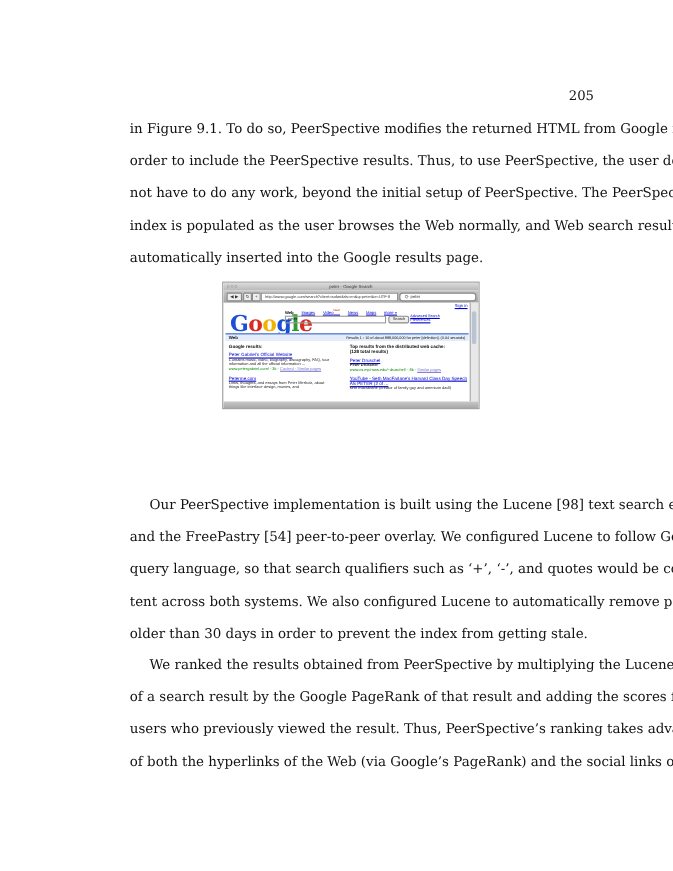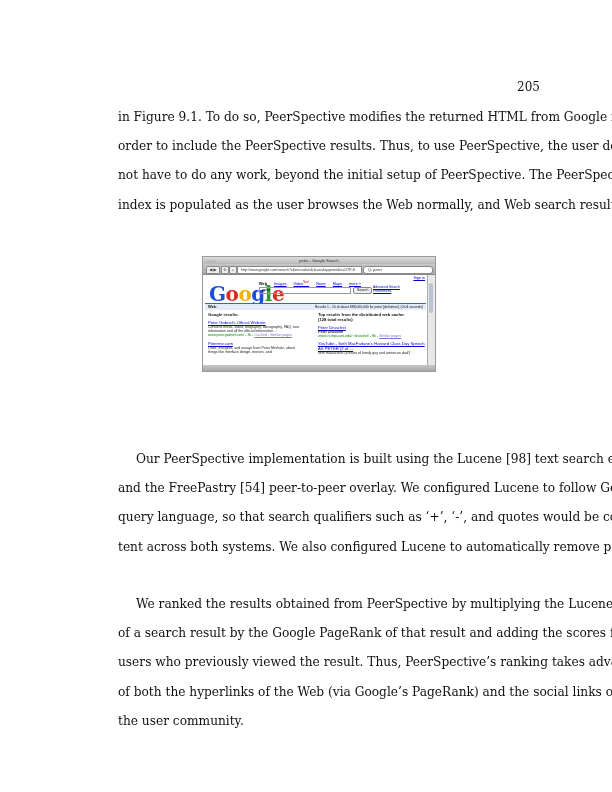--- a/index.html
+++ b/index.html
@@ -55,20 +55,21 @@
 </head>
 <body>
 
 <div class="page-num">205</div>
 
 <div class="para" style="top:103px;">
   <span class="line">in Figure 9.1. To do so, PeerSpective modifies the returned HTML from Google in</span>
   <span class="line">order to include the PeerSpective results. Thus, to use PeerSpective, the user does</span>
   <span class="line">not have to do any work, beyond the initial setup of PeerSpective. The PeerSpective</span>
   <span class="line">index is populated as the user browses the Web normally, and Web search results are</span>
+  <span class="line last">automatically inserted into the Google results page.</span>
 </div>
 
 <div class="fig">
   <div class="titlebar">
     <span class="dots">○○○</span>
     <div class="wtitle">peter - Google Search</div>
   </div>
   <div class="toolbar">
     <div class="tb-btn" style="left:3px;width:12px;">◀ ▶</div>
     <div class="tb-btn" style="left:18px;width:6px;">↻</div>
@@ -124,21 +125,21 @@
 </div>
 
 <div class="caption">
 </div>
 
 <div class="para" style="top:445px;">
   <span class="line indent">Our PeerSpective implementation is built using the Lucene [98] text search engine</span>
   <span class="line">and the FreePastry [54] peer-to-peer overlay. We configured Lucene to follow Google’s</span>
   <span class="line">query language, so that search qualifiers such as ‘+’, ‘-’, and quotes would be consis-</span>
   <span class="line">tent across both systems. We also configured Lucene to automatically remove pages</span>
+  <span class="line last">older than 30 days in order to prevent the index from getting stale.</span>
 </div>
 
 <div class="para" style="top:590px;">
   <span class="line indent">We ranked the results obtained from PeerSpective by multiplying the Lucene score</span>
   <span class="line">of a search result by the Google PageRank of that result and adding the scores from all</span>
   <span class="line">users who previously viewed the result. Thus, PeerSpective’s ranking takes advantage</span>
   <span class="line">of both the hyperlinks of the Web (via Google’s PageRank) and the social links of</span>
-  <span class="line last">the user community.</span>
 </div>
 
 </body></html>

